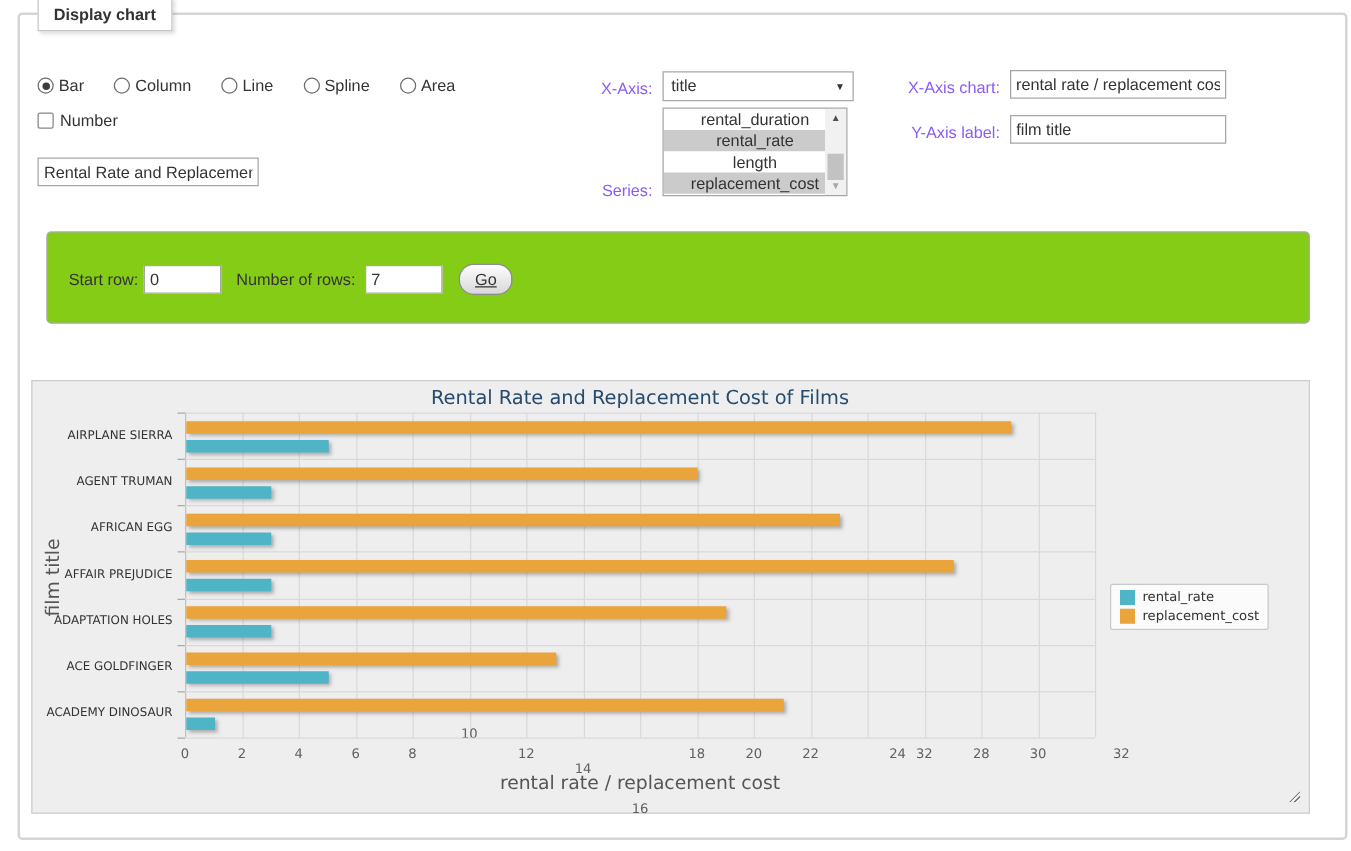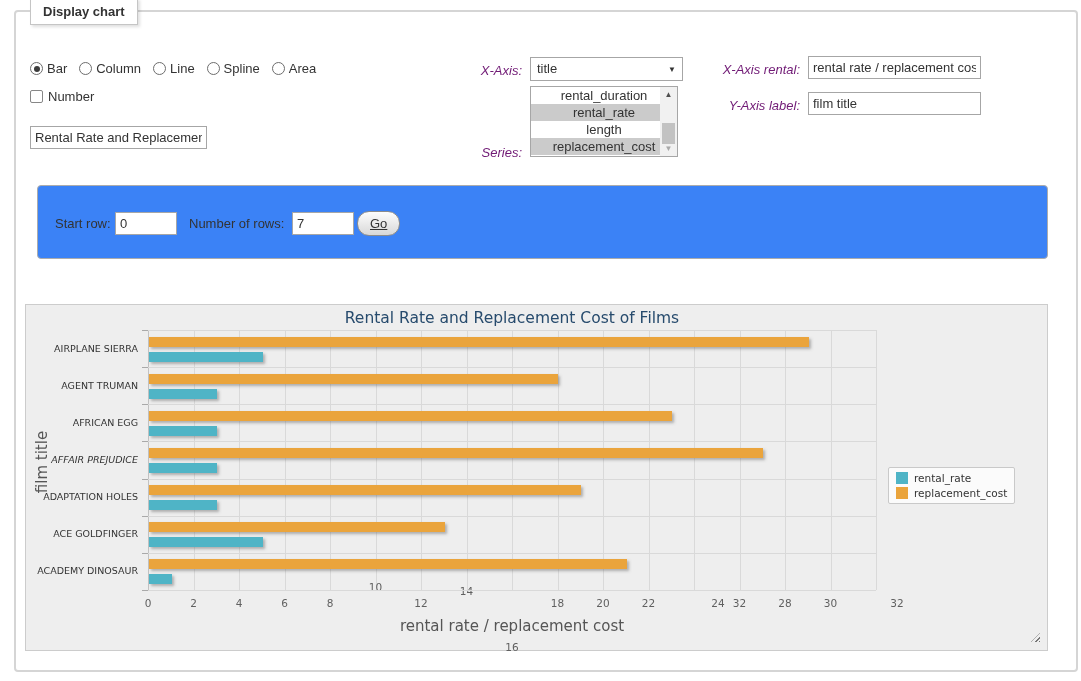--- a/index.html
+++ b/index.html
@@ -6,35 +6,35 @@
   body{width:1081px;height:681px;background:#fff;font-family:"Liberation Sans",sans-serif;
        font-size:13px;color:#333;position:relative;overflow:hidden;}
 
   
   #fieldset{position:absolute;left:14px;top:10px;width:1060px;height:658px;
             border:2px solid #d5d5d5;border-radius:4px;background:#fff;}
   #legendbox{position:absolute;left:14px;top:-14px;background:#fff;border:1px solid #c5c5c5;
              padding:5px 12px;font-weight:bold;color:#333;box-shadow:2px 2px 3px rgba(0,0,0,.13);}
 
   
-  #chart-type-group{position:absolute;left:14px;top:49px;display:flex;gap:12px;align-items:center;}
+  #chart-type-group{position:absolute;left:14px;top:49px;display:flex;gap:24px;align-items:center;}
   .ropt{display:flex;align-items:center;gap:4px;}
   .radio{width:13px;height:13px;border-radius:50%;border:1px solid #6d6d6d;background:#fff;
          box-sizing:border-box;position:relative;}
   .radio.checked::after{content:"";position:absolute;left:2.5px;top:2.5px;width:6px;height:6px;
          border-radius:50%;background:#3c3c3c;}
   #stacked-row{position:absolute;left:14px;top:77px;display:flex;gap:5px;align-items:center;}
   .checkbox{width:13px;height:13px;border:1px solid #878787;border-radius:2px;background:#fff;
             box-sizing:border-box;}
 
   .tin{position:absolute;border:1px solid #a6a6a6;height:23px;box-sizing:border-box;background:#fff;
        font:13px "Liberation Sans",sans-serif;color:#333;padding:0 4px;}
   #chart-title-input{left:14px;top:114px;width:177px;}
 
-  .formlabel{position:absolute;text-align:right;color:#701a75;font-style:italic;}
+  .formlabel{position:absolute;text-align:right;color:#8b5cf6;}
   #xaxis-label{left:398px;top:51px;width:108px;}
   #series-label{left:398px;top:133px;width:108px;}
   #xaxis-field-label{left:680px;top:50px;width:104px;}
   #yaxis-field-label{left:680px;top:86px;width:104px;}
 
   #xaxis-select{position:absolute;left:514px;top:45px;width:153px;height:24px;border:1px solid #a6a6a6;
                 background:#fff;box-sizing:border-box;line-height:22px;padding:0 6px;}
   #xaxis-select .arrow{position:absolute;right:6px;top:0;font-size:8px;line-height:24px;color:#333;}
 
   #series-list{position:absolute;left:514px;top:74px;width:148px;height:71px;border:1px solid #a6a6a6;
@@ -44,27 +44,27 @@
   #series-scrollbar{position:absolute;right:0;top:0;width:17px;height:69px;background:#f1f1f1;}
   .sbbtn{height:15px;text-align:center;font-size:8px;line-height:15px;}
   #sb-up{color:#4f4f4f;}
   #sb-down{position:absolute;bottom:0;width:100%;color:#a9a9a9;}
   #sb-thumb{position:absolute;left:2px;top:36px;width:13px;height:21px;background:#c2c2c2;}
 
   #xaxis-field-input{left:792px;top:44px;width:173px;}
   #yaxis-field-input{left:792px;top:80px;width:173px;}
 
   
-  #rowpanel{position:absolute;left:21px;top:173px;width:1009px;height:72px;background:#3b82f6;
+  #rowpanel{position:absolute;left:21px;top:173px;width:1009px;height:72px;background:#84cc16;
             border:1px solid #acacac;border-radius:4px;}
   #start-row-label{position:absolute;left:17px;top:30px;}
   #start-row-input{left:77px;top:26px;width:62px;}
   #num-rows-label{position:absolute;left:151px;top:30px;}
   #num-rows-input{left:254px;top:26px;width:62px;}
-  #go-button{position:absolute;left:319px;top:25px;height:25px;padding:0 12px;border:1px solid #8c8c8c;
+  #go-button{position:absolute;left:329px;top:25px;height:25px;padding:0 12px;border:1px solid #8c8c8c;
              border-radius:12px;background:linear-gradient(#fdfdfd,#d8d8d8);
              font:13px "Liberation Sans",sans-serif;color:#333;text-decoration:underline;}
 
   
   #chart{position:absolute;left:9px;top:292px;width:1021px;height:345px;background:#eee;
          border:1px solid #ccc;font-family:"DejaVu Sans",sans-serif;}
   #chart-title{position:absolute;left:122px;top:4px;width:728px;text-align:center;
                font-size:15.5px;color:#274b6d;}
   #chart-xtitle{position:absolute;left:122px;top:312px;width:728px;text-align:center;
                 font-size:15px;color:#555;}
@@ -136,21 +136,21 @@
         <div class="opt">length</div>
         <div class="opt sel">replacement_cost</div>
       </div>
     <div id="series-scrollbar">
       <div class="sbbtn" id="sb-up">▲</div>
       <div id="sb-thumb"></div>
       <div class="sbbtn" id="sb-down">▼</div>
     </div>
   </div>
 
-  <div class="formlabel" id="xaxis-field-label">X-Axis rental:</div>
+  <div class="formlabel" id="xaxis-field-label">X-Axis chart:</div>
   <input class="tin" id="xaxis-field-input" value="rental rate / replacement cost" style="">
 
   <div class="formlabel" id="yaxis-field-label">Y-Axis label:</div>
   <input class="tin" id="yaxis-field-input" value="film title" style="">
 
   <div id="rowpanel">
     <span id="start-row-label">Start row:</span>
     <input class="tin" id="start-row-input" value="0" style="">
     <span id="num-rows-label">Number of rows:</span>
     <input class="tin" id="num-rows-input" value="7" style="">
@@ -170,21 +170,21 @@
       <div class="xtick" style="left: 198px; top: 292px;">4</div>
       <div class="vgrid" style="left: 258.5px; top: 25px; height: 260px; background: rgb(217, 217, 217);"></div>
       <div class="xtick" style="left: 243.5px; top: 292px;">6</div>
       <div class="vgrid" style="left: 304px; top: 25px; height: 260px; background: rgb(217, 217, 217);"></div>
       <div class="xtick" style="left: 289px; top: 292px;">8</div>
       <div class="vgrid" style="left: 349.5px; top: 25px; height: 260px; background: rgb(217, 217, 217);"></div>
       <div class="xtick" style="left: 334.5px; top: 276px;">10</div>
       <div class="vgrid" style="left: 395px; top: 25px; height: 260px; background: rgb(217, 217, 217);"></div>
       <div class="xtick" style="left: 380px; top: 292px;">12</div>
       <div class="vgrid" style="left: 440.5px; top: 25px; height: 260px; background: rgb(217, 217, 217);"></div>
-      <div class="xtick" style="left: 425.5px; top: 280px;">14</div>
+      <div class="xtick" style="left: 425.5px; top: 304px;">14</div>
       <div class="vgrid" style="left: 486px; top: 25px; height: 260px; background: rgb(217, 217, 217);"></div>
       <div class="xtick" style="left: 471px; top: 292px; margin-top: 44px;">16</div>
       <div class="vgrid" style="left: 531.5px; top: 25px; height: 260px; background: rgb(217, 217, 217);"></div>
       <div class="xtick" style="left: 516.5px; top: 292px;">18</div>
       <div class="vgrid" style="left: 577px; top: 25px; height: 260px; background: rgb(217, 217, 217);"></div>
       <div class="xtick" style="left: 562px; top: 292px;">20</div>
       <div class="vgrid" style="left: 622.5px; top: 25px; height: 260px; background: rgb(217, 217, 217);"></div>
       <div class="xtick" style="left: 607.5px; top: 292px;">22</div>
       <div class="vgrid" style="left: 668px; top: 25px; height: 260px; background: rgb(217, 217, 217);"></div>
       <div class="xtick" style="left: 677px; top: 292px;">24</div>
@@ -214,21 +214,21 @@
       <div class="cattick" style="top: 285px; left: 116px;"></div>
       <div class="catlabel" style="top: 37.5714px;">AIRPLANE SIERRA</div>
       <div class="bar" style="top: 31.5px; left: 123px; width: 659.522px; background: rgb(234, 164, 60);"></div>
       <div class="bar" style="top: 46.5px; left: 123px; width: 113.522px; background: rgb(79, 180, 198);"></div>
       <div class="catlabel" style="top: 74.7143px;">AGENT TRUMAN</div>
       <div class="bar" style="top: 68.6429px; left: 123px; width: 409.272px; background: rgb(234, 164, 60);"></div>
       <div class="bar" style="top: 83.6429px; left: 123px; width: 68.0225px; background: rgb(79, 180, 198);"></div>
       <div class="catlabel" style="top: 111.857px;">AFRICAN EGG</div>
       <div class="bar" style="top: 105.786px; left: 123px; width: 523.022px; background: rgb(234, 164, 60);"></div>
       <div class="bar" style="top: 120.786px; left: 123px; width: 68.0225px; background: rgb(79, 180, 198);"></div>
-      <div class="catlabel" style="top: 149px; font-style: italic;">AFFAIR PREJUDICE</div>
+      <div class="catlabel" style="top: 149px;">AFFAIR PREJUDICE</div>
       <div class="bar" style="top: 142.929px; left: 123px; width: 614.022px; background: rgb(234, 164, 60);"></div>
       <div class="bar" style="top: 157.929px; left: 123px; width: 68.0225px; background: rgb(79, 180, 198);"></div>
       <div class="catlabel" style="top: 186.143px;">ADAPTATION HOLES</div>
       <div class="bar" style="top: 180.071px; left: 123px; width: 432.022px; background: rgb(234, 164, 60);"></div>
       <div class="bar" style="top: 195.071px; left: 123px; width: 68.0225px; background: rgb(79, 180, 198);"></div>
       <div class="catlabel" style="top: 223.286px;">ACE GOLDFINGER</div>
       <div class="bar" style="top: 217.214px; left: 123px; width: 295.522px; background: rgb(234, 164, 60);"></div>
       <div class="bar" style="top: 232.214px; left: 123px; width: 113.522px; background: rgb(79, 180, 198);"></div>
       <div class="catlabel" style="top: 260.429px;">ACADEMY DINOSAUR</div>
       <div class="bar" style="top: 254.357px; left: 123px; width: 477.522px; background: rgb(234, 164, 60);"></div>

